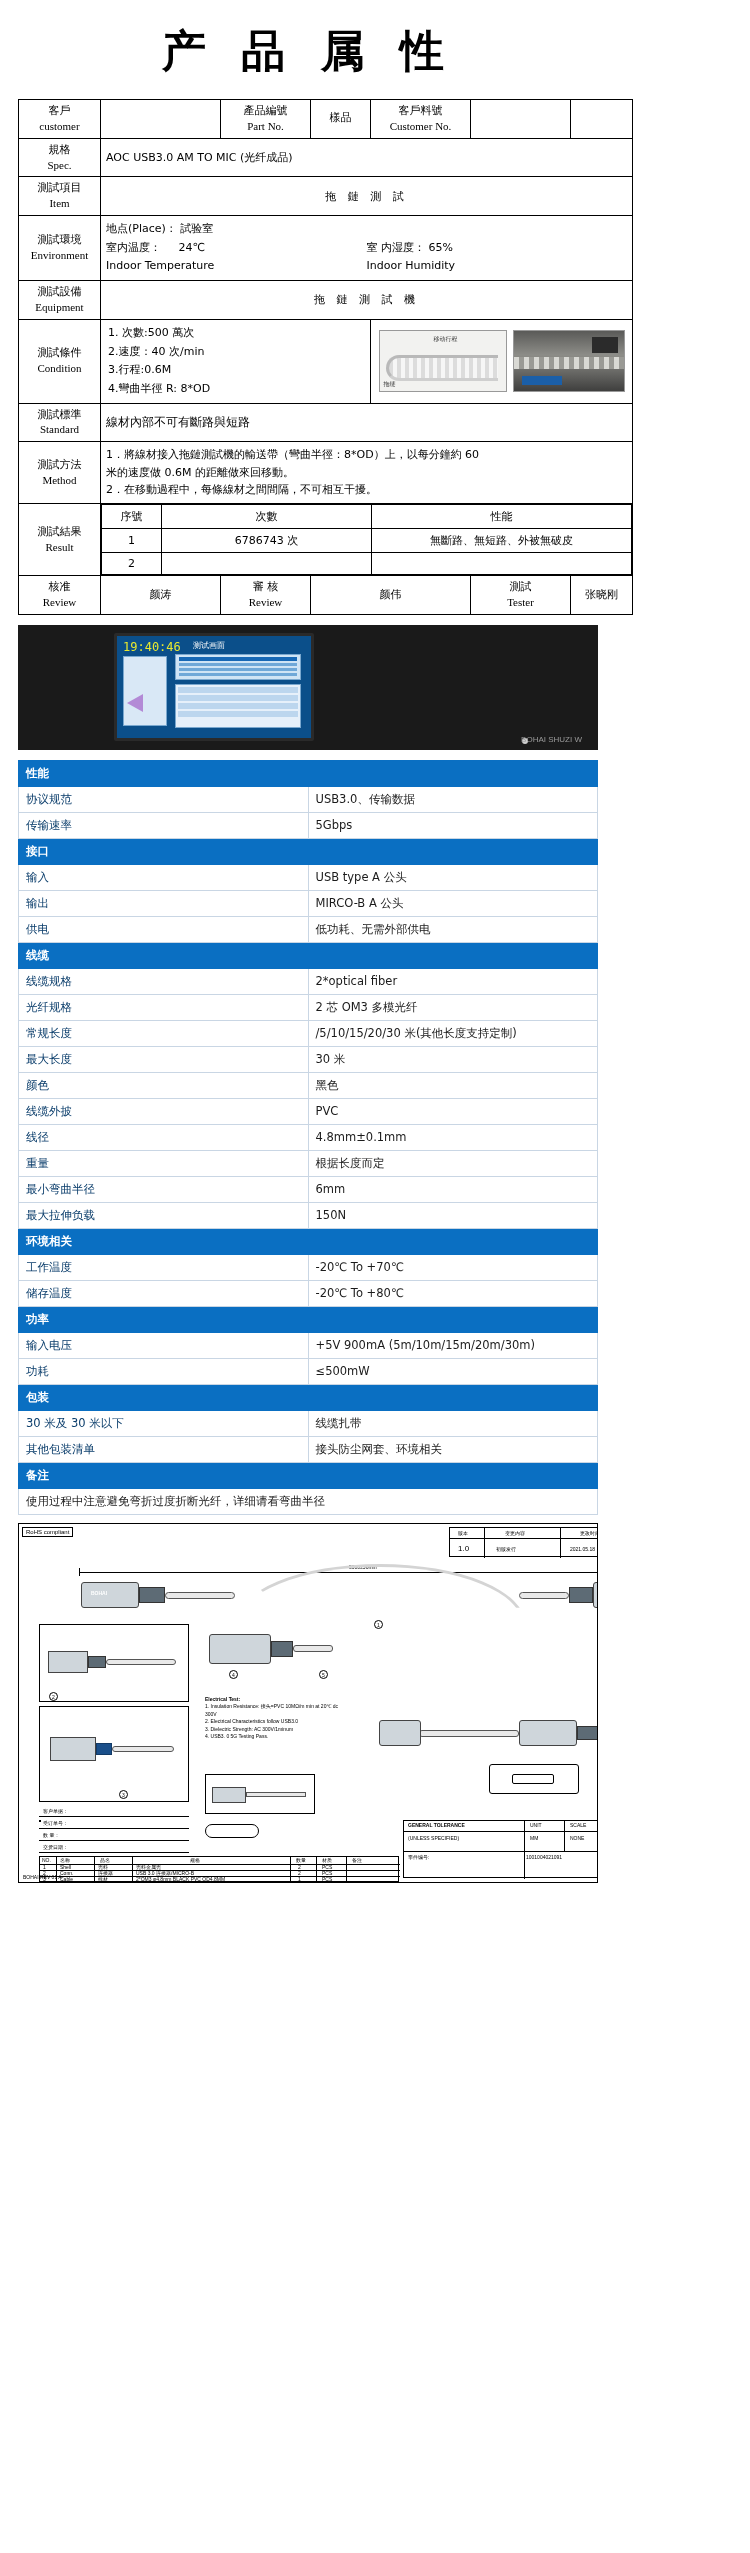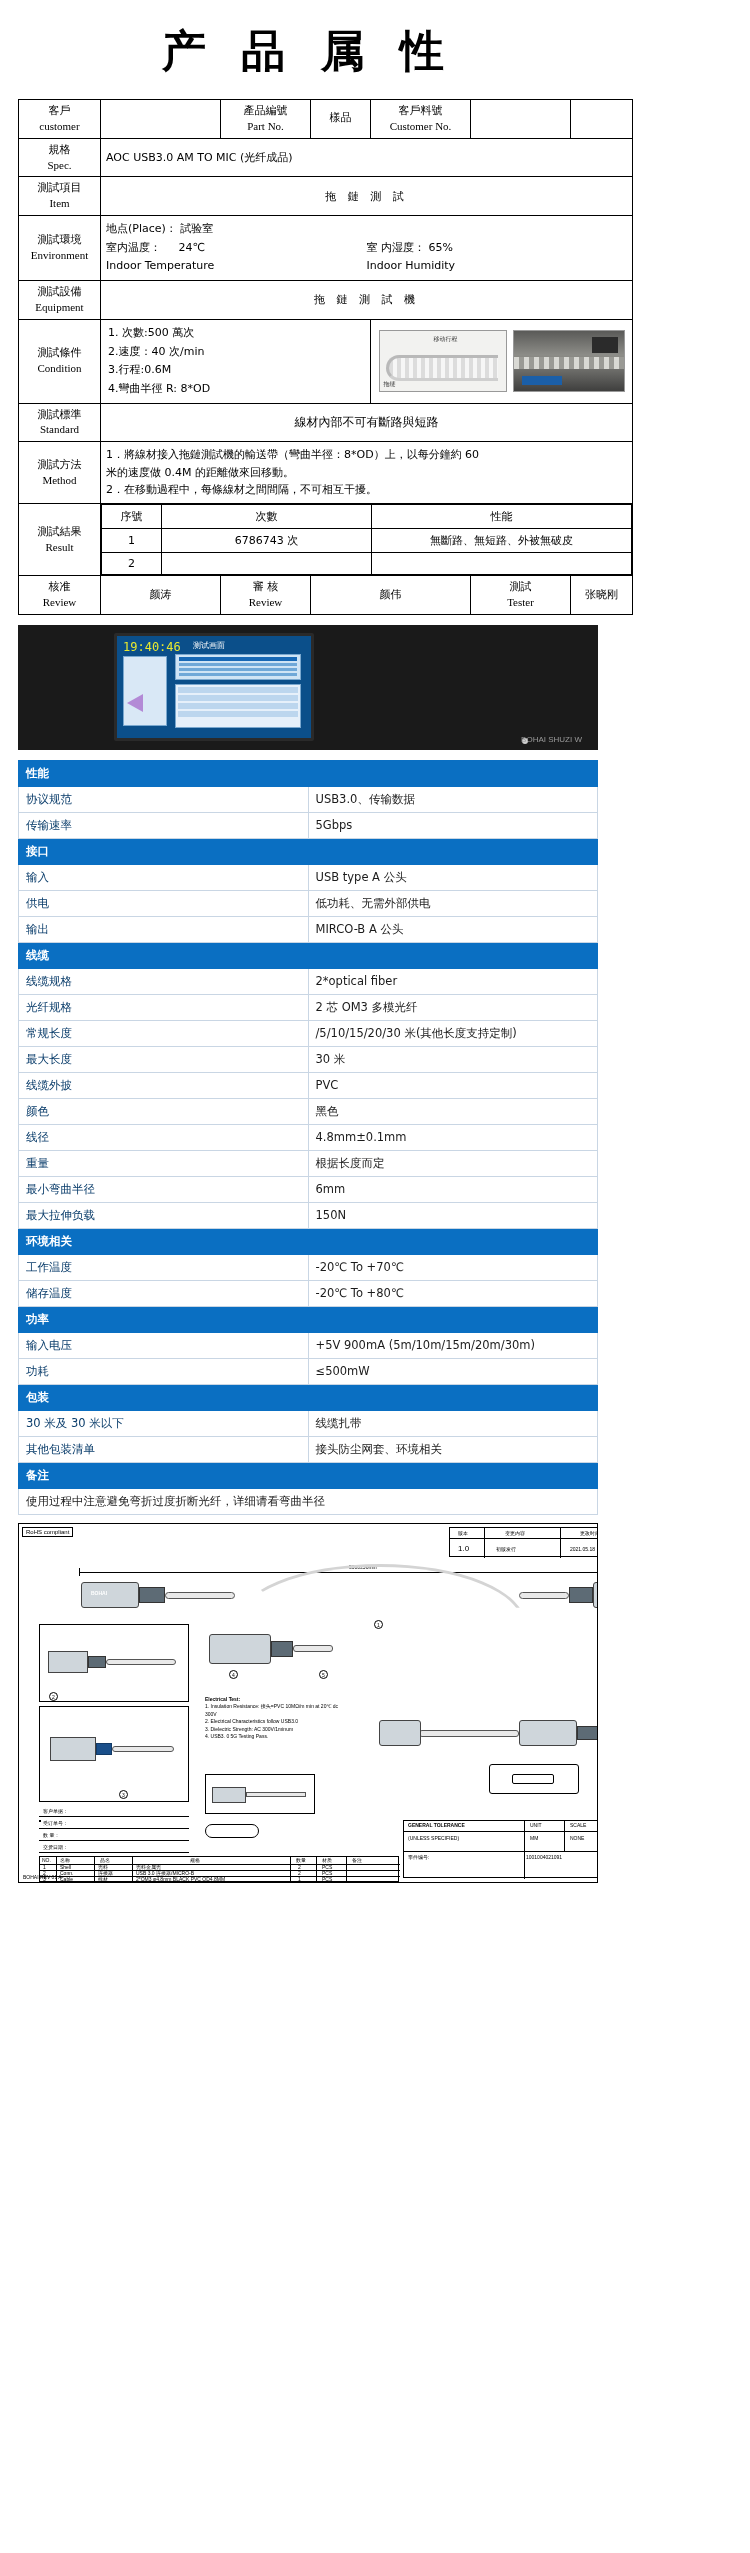--- a/index.html
+++ b/index.html
@@ -36,21 +36,21 @@
     vertical-align: middle;
     font-family: "DejaVu Sans", sans-serif;
   }
   .lbl {
     text-align: center;
     line-height: 1.35;
     font-size: 11.5px;
     width: 78px;
   }
   .lbl .en { font-family: "Liberation Serif", serif; font-size: 11px; }
-  .ctr { text-align: center; }
+  .ctr { text-align: left; }
   .mono { font-family: "DejaVu Sans Mono", monospace; font-size: 10.5px; }
   .big-center {
     text-align: center;
     font-size: 14px;
     letter-spacing: 4px;
   }
   .cond-list { line-height: 1.7; font-size: 11px; padding-left: 2px; }
   .env-line { line-height: 1.7; font-size: 11px; }
   .env-row { display: flex; }
   .env-row > div { flex: 1; }
@@ -295,21 +295,21 @@
       </tr>
 
       <tr>
         <td class="lbl">
           <div>測試方法</div>
           <div class="en">Method</div>
         </td>
         <td colspan="6">
           <div class="method-list">
             <div>1．將線材接入拖鏈測試機的輸送帶（彎曲半徑：8*OD）上，以每分鐘約 60</div>
-            <div>米的速度做 0.4M 的距離做來回移動。</div>
+            <div>米的速度做 0.6M 的距離做來回移動。</div>
             <div>2．在移動過程中，每條線材之間間隔，不可相互干擾。</div>
           </div>
         </td>
       </tr>
 
       <tr>
         <td class="lbl">
           <div>測試結果</div>
           <div class="en">Result</div>
         </td>
@@ -401,27 +401,27 @@
         </tr>
 
       <tr class="sec">
           <td colspan="2">接口</td>
         </tr>
       <tr>
           <td class="k">输入</td>
           <td class="v">USB type A 公头</td>
         </tr>
       <tr>
+          <td class="k">输出</td>
+          <td class="v">MIRCO-B A 公头</td>
+        </tr>
+      <tr>
           <td class="k">供电</td>
           <td class="v">低功耗、无需外部供电</td>
         </tr>
-      <tr>
-          <td class="k">输出</td>
-          <td class="v">MIRCO-B A 公头</td>
-        </tr>
 
       <tr class="sec">
           <td colspan="2">线缆</td>
         </tr>
       <tr>
           <td class="k">线缆规格</td>
           <td class="v">2*optical fiber</td>
         </tr>
       <tr>
           <td class="k">光纤规格</td>
@@ -429,26 +429,26 @@
         </tr>
       <tr>
           <td class="k">常规长度</td>
           <td class="v">/5/10/15/20/30 米(其他长度支持定制)</td>
         </tr>
       <tr>
           <td class="k">最大长度</td>
           <td class="v">30 米</td>
         </tr>
       <tr>
+          <td class="k">颜色</td>
+          <td class="v">黑色</td>
+        </tr>
+      <tr>
           <td class="k">线缆外披</td>
           <td class="v">PVC</td>
-        </tr>
-      <tr>
-          <td class="k">颜色</td>
-          <td class="v">黑色</td>
         </tr>
       <tr>
           <td class="k">线径</td>
           <td class="v">4.8mm±0.1mm</td>
         </tr>
       <tr>
           <td class="k">重量</td>
           <td class="v">根据长度而定</td>
         </tr>
       <tr>

